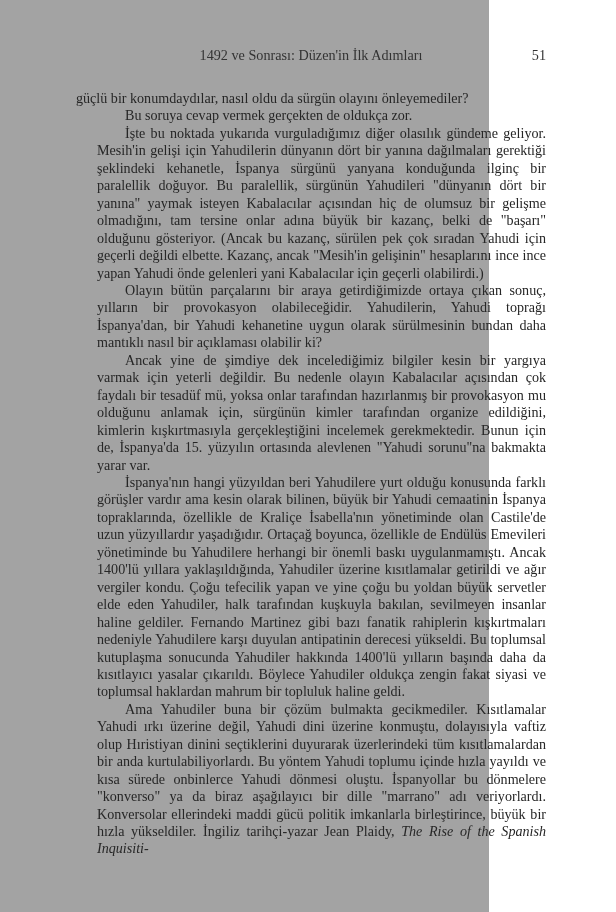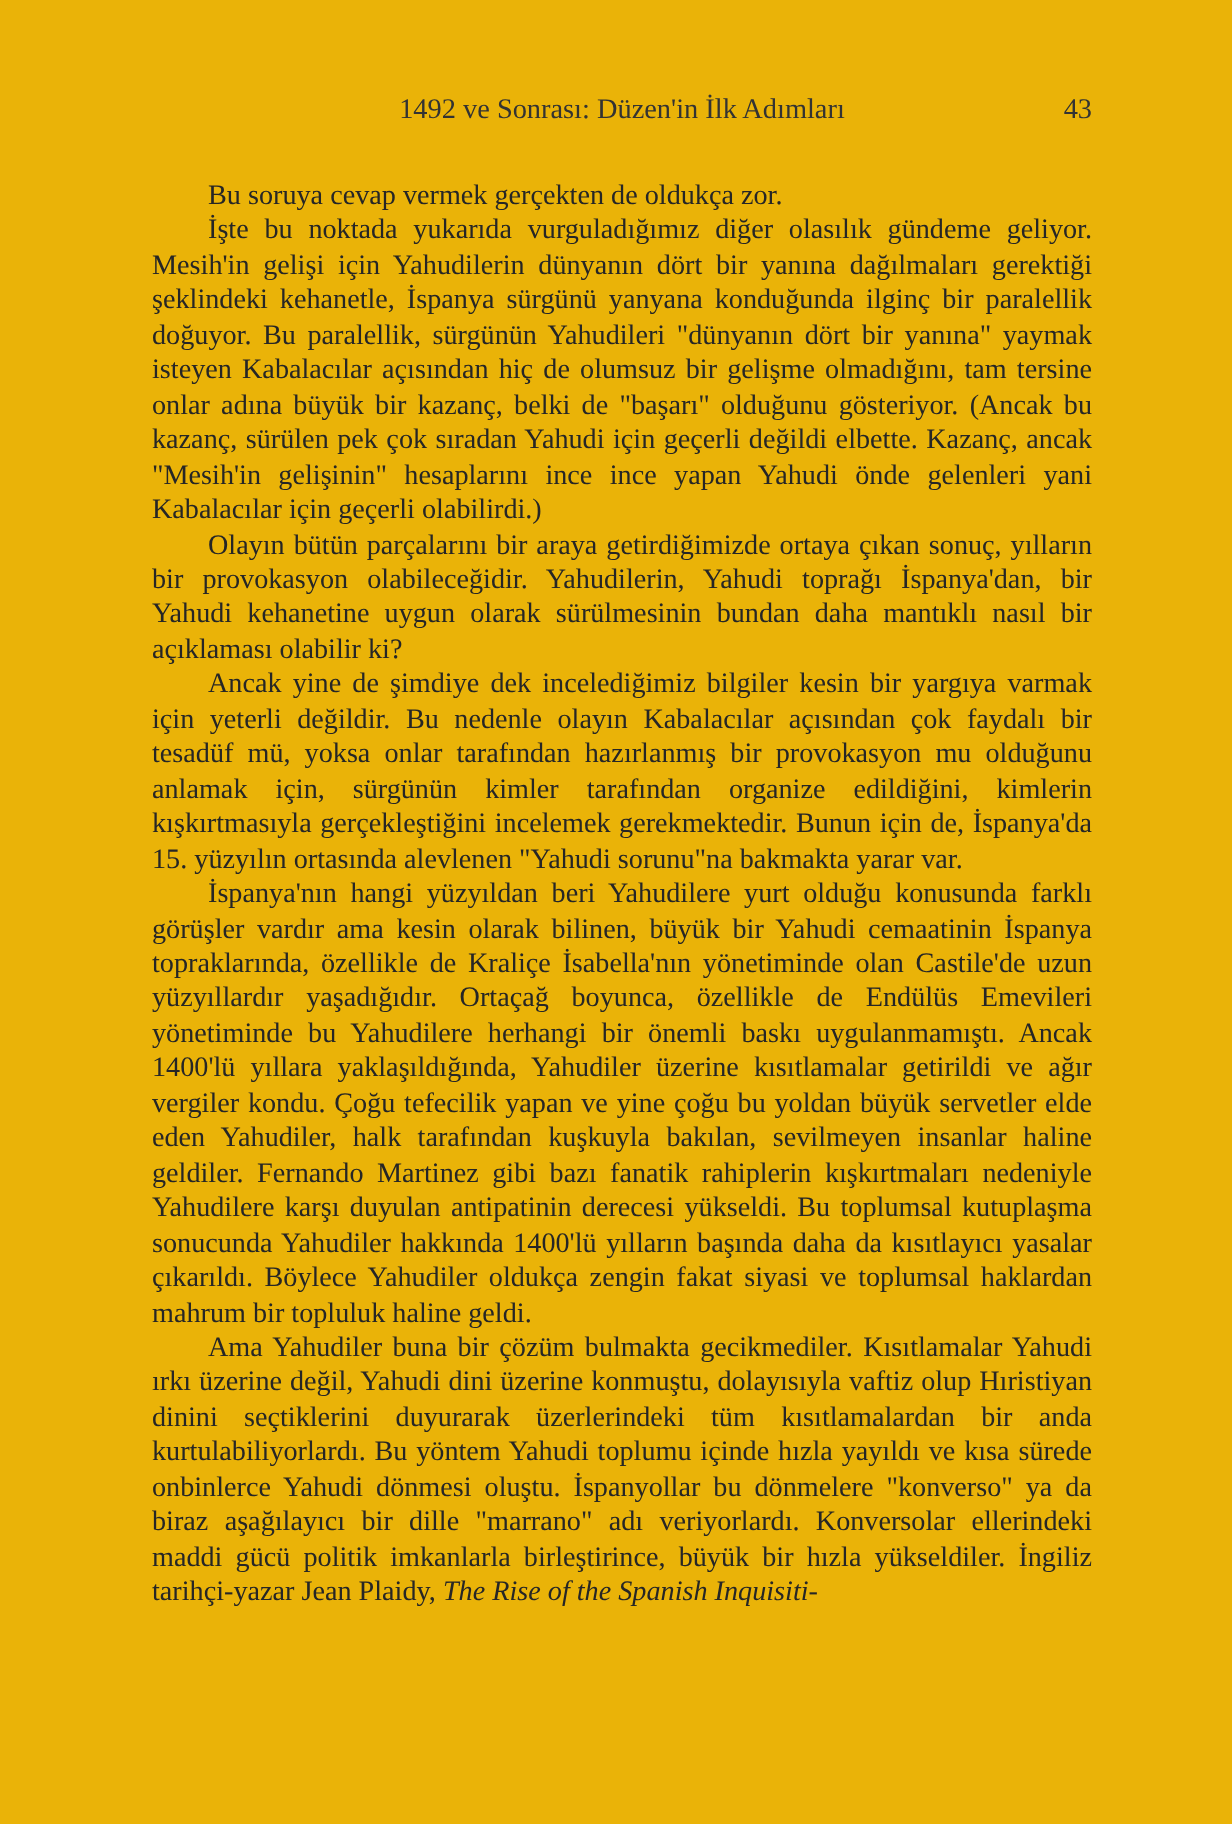--- a/index.html
+++ b/index.html
@@ -1,50 +1,51 @@
 <!DOCTYPE html>
 <html><head>
 <meta charset="utf-8">
 <style>
   html, body { margin: 0; padding: 0; background: #ffffff; }
   body { width: 616px; height: 912px; position: relative; overflow: hidden; }
   .page {
-    position: absolute; left: 0; top: 0; width: 616px; height: 912px;
-    background: #eab308; color: #2a2a2a;
+    position: absolute; left: 0; top: 0; width: 489px; height: 912px;
+    background: #a3a3a3; color: #2a2a2a;
     font-family: "Liberation Serif", "DejaVu Serif", serif;
   }
   .running-head {
     position: absolute; top: 47px; left: 76px; width: 470px; height: 20px;
     font-size: 14.2px; color: #333;
   }
   .running-title { position: absolute; left: 0; right: 0; text-align: center; top: 0; }
   .page-number { position: absolute; right: 0; top: 0; }
   .body-text {
     position: absolute; top: 90px; left: 76px; width: 470px;
     font-size: 14.1px; line-height: 17.45px; color: #262626;
   }
   .body-text p { margin: 0; text-align: justify; text-align-last: left; }
-  .body-text p.indent { text-indent: 28px; }
+  .body-text p.indent { text-indent: 28px; margin-left: 21px; }
   .body-text p.noindent { text-indent: 0; }
   .footer {
     position: absolute; top: 851px; left: 0; width: 616px; text-align: center;
     font-size: 13.2px; color: #333;
   }
   em { }
 </style>
 </head>
 <body>
 
 <div class="page">
   <div class="running-head">
     <span class="running-title">1492 ve Sonrası: Düzen'in İlk Adımları</span>
-    <span class="page-number">43</span>
+    <span class="page-number">51</span>
   </div>
 
   <div class="body-text">
+    <p class="noindent">güçlü bir konumdaydılar, nasıl oldu da sürgün olayını önleyemediler?</p>
     <p class="indent">Bu soruya cevap vermek gerçekten de oldukça zor.</p>
     <p class="indent">İşte bu noktada yukarıda vurguladığımız diğer olasılık gündeme geliyor. Mesih'in gelişi için Yahudilerin dünyanın dört bir yanına dağılmaları gerektiği şeklindeki kehanetle, İspanya sürgünü yanyana konduğunda ilginç bir paralellik doğuyor. Bu paralellik, sürgünün Yahudileri "dünyanın dört bir yanına" yaymak isteyen Kabalacılar açısından hiç de olumsuz bir gelişme olmadığını, tam tersine onlar adına büyük bir kazanç, belki de "başarı" olduğunu gösteriyor. (Ancak bu kazanç, sürülen pek çok sıradan Yahudi için geçerli değildi elbette. Kazanç, ancak "Mesih'in gelişinin" hesaplarını ince ince yapan Yahudi önde gelenleri yani Kabalacılar için geçerli olabilirdi.)</p>
     <p class="indent">Olayın bütün parçalarını bir araya getirdiğimizde ortaya çıkan sonuç, yılların bir provokasyon olabileceğidir. Yahudilerin, Yahudi toprağı İspanya'dan, bir Yahudi kehanetine uygun olarak sürülmesinin bundan daha mantıklı nasıl bir açıklaması olabilir ki?</p>
     <p class="indent">Ancak yine de şimdiye dek incelediğimiz bilgiler kesin bir yargıya varmak için yeterli değildir. Bu nedenle olayın Kabalacılar açısından çok faydalı bir tesadüf mü, yoksa onlar tarafından hazırlanmış bir provokasyon mu olduğunu anlamak için, sürgünün kimler tarafından organize edildiğini, kimlerin kışkırtmasıyla gerçekleştiğini incelemek gerekmektedir. Bunun için de, İspanya'da 15. yüzyılın ortasında alevlenen "Yahudi sorunu"na bakmakta yarar var.</p>
     <p class="indent">İspanya'nın hangi yüzyıldan beri Yahudilere yurt olduğu konusunda farklı görüşler vardır ama kesin olarak bilinen, büyük bir Yahudi cemaatinin İspanya topraklarında, özellikle de Kraliçe İsabella'nın yönetiminde olan Castile'de uzun yüzyıllardır yaşadığıdır. Ortaçağ boyunca, özellikle de Endülüs Emevileri yönetiminde bu Yahudilere herhangi bir önemli baskı uygulanmamıştı. Ancak 1400'lü yıllara yaklaşıldığında, Yahudiler üzerine kısıtlamalar getirildi ve ağır vergiler kondu. Çoğu tefecilik yapan ve yine çoğu bu yoldan büyük servetler elde eden Yahudiler, halk tarafından kuşkuyla bakılan, sevilmeyen insanlar haline geldiler. Fernando Martinez gibi bazı fanatik rahiplerin kışkırtmaları nedeniyle Yahudilere karşı duyulan antipatinin derecesi yükseldi. Bu toplumsal kutuplaşma sonucunda Yahudiler hakkında 1400'lü yılların başında daha da kısıtlayıcı yasalar çıkarıldı. Böylece Yahudiler oldukça zengin fakat siyasi ve toplumsal haklardan mahrum bir topluluk haline geldi.</p>
     <p class="indent"><span>Ama Yahudiler buna bir çözüm bulmakta gecikmediler. Kısıtlamalar Yahudi ırkı üzerine değil, Yahudi dini üzerine konmuştu, dolayısıyla vaftiz olup Hıristiyan dinini seçtiklerini duyurarak üzerlerindeki tüm kısıtlamalardan bir anda kurtulabiliyorlardı. Bu yöntem Yahudi toplumu içinde hızla yayıldı ve kısa sürede onbinlerce Yahudi dönmesi oluştu. İspanyollar bu dönmelere "konverso" ya da biraz aşağılayıcı bir dille "marrano" adı veriyorlardı. Konversolar ellerindeki maddi gücü politik imkanlarla birleştirince, büyük bir hızla yükseldiler. İngiliz tarihçi-yazar Jean Plaidy, </span><em>The Rise of the Spanish Inquisiti-</em></p>
   </div>
 
 </div>
 

